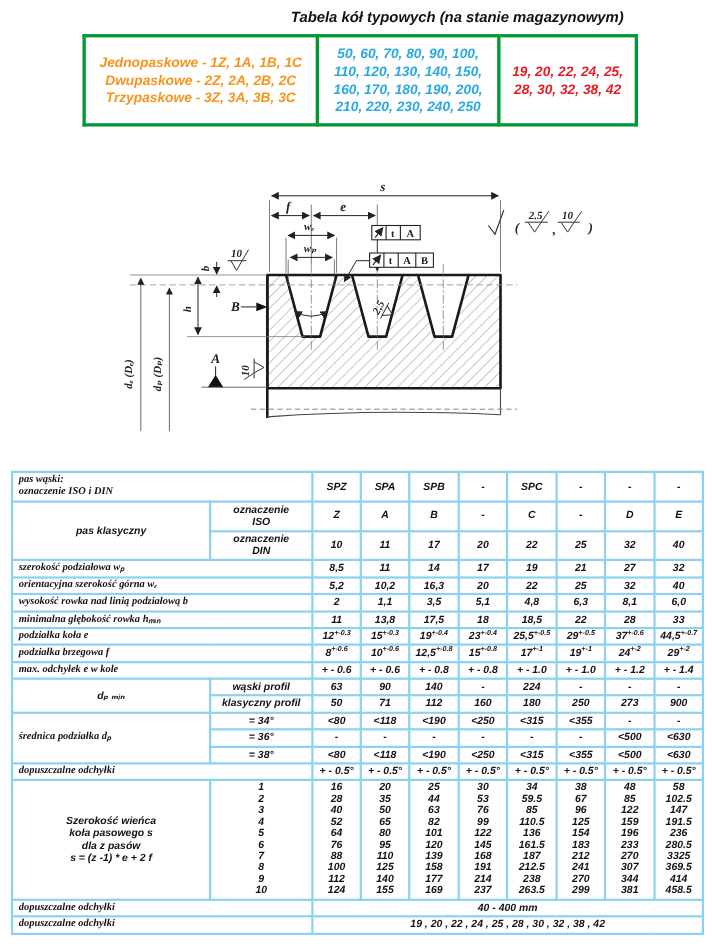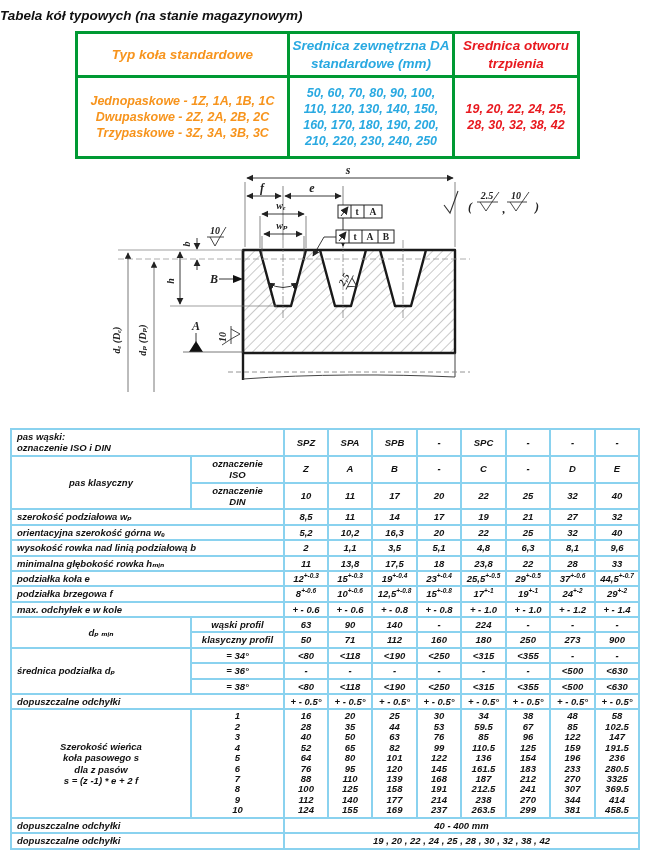--- a/index.html
+++ b/index.html
@@ -3,21 +3,21 @@
 <meta charset="utf-8">
 <style>
   html,body{margin:0;padding:0;}
   body{
     width:647px;height:862px;position:relative;background:#fff;
     font-family:"Liberation Sans","DejaVu Sans",sans-serif;color:#000;
     overflow:hidden;
   }
   
   .doc-title{
-    position:absolute;top:8px;left:0;width:567px;text-align:left;
+    position:absolute;top:8px;left:0;width:567px;text-align:right;
     font-size:13.5px;font-weight:bold;font-style:italic;color:#111;
   }
   table.top-table{
     position:absolute;top:31px;left:75px;width:502px;
     border-collapse:collapse;table-layout:fixed;
   }
   table.top-table td{
     border:3px solid #009933;background:#fff;
     font-weight:bold;font-style:italic;text-align:center;
     vertical-align:middle;padding:3px 2px;line-height:1.3;
@@ -39,41 +39,36 @@
   table.spec{
     position:absolute;left:10px;top:428px;width:628px;
     border-collapse:collapse;table-layout:fixed;
     font-size:9.5px;font-weight:bold;font-style:italic;
   }
   table.spec td{
     border:2px solid #8ad2ef;background:#fff;
     text-align:center;vertical-align:middle;
     padding:1px 2px;line-height:1.2;color:#111;
   }
-  table.spec td.lbl{text-align:left;padding-left:5px;}
+  table.spec td.lbl{text-align:left;padding-left:5px;font-family:Liberation Serif, serif;}
   table.spec td.tall{line-height:1.1;}
   table.spec sup{font-size:6.5px;line-height:0;vertical-align:super;}
 </style>
 </head>
 <body>
 
 <div class="doc-title">Tabela kół typowych (na stanie magazynowym)</div>
 
 <table class="top-table">
   <colgroup>
       <col style="width:212px">
       <col style="width:165px">
       <col style="width:125px">
     </colgroup>
   <tbody>
-      <tr class="tt-head">
-    <td class="c-orange">Typ koła standardowe</td>
-    <td class="c-blue">Srednica zewnętrzna DA<br>standardowe (mm)</td>
-    <td class="c-red">Srednica otworu<br>trzpienia</td>
-  </tr>
   <tr class="tt-body">
     <td class="c-orange">Jednopaskowe - 1Z, 1A, 1B, 1C<br>Dwupaskowe - 2Z, 2A, 2B, 2C<br>Trzypaskowe - 3Z, 3A, 3B, 3C</td>
     <td class="c-blue">50, 60, 70, 80, 90, 100,<br>110, 120, 130, 140, 150,<br>160, 170, 180, 190, 200,<br>210, 220, 230, 240, 250</td>
     <td class="c-red">19, 20, 22, 24, 25,<br>28, 30, 32, 38, 42</td>
   </tr>
 </tbody>
   </table>
 
 <svg class="drawing" width="647" height="268" viewBox="0 155 647 268" style="top:155px;">
   <defs>
@@ -270,29 +265,29 @@
       </tr>
       <tr>
         <td colspan="2" class="lbl">wysokość rowka nad linią podziałową b</td>
         <td>2</td>
         <td>1,1</td>
         <td>3,5</td>
         <td>5,1</td>
         <td>4,8</td>
         <td>6,3</td>
         <td>8,1</td>
-        <td>9,6</td>
+        <td>6,0</td>
       </tr>
       <tr>
         <td colspan="2" class="lbl">minimalna głębokość rowka hₘᵢₙ</td>
         <td>11</td>
         <td>13,8</td>
         <td>17,5</td>
         <td>18</td>
-        <td>23,8</td>
+        <td>18,5</td>
         <td>22</td>
         <td>28</td>
         <td>33</td>
       </tr>
       <tr>
         <td colspan="2" class="lbl">podziałka koła e</td>
         <td>12<sup>+-0.3</sup></td>
         <td>15<sup>+-0.3</sup></td>
         <td>19<sup>+-0.4</sup></td>
         <td>23<sup>+-0.4</sup></td>

